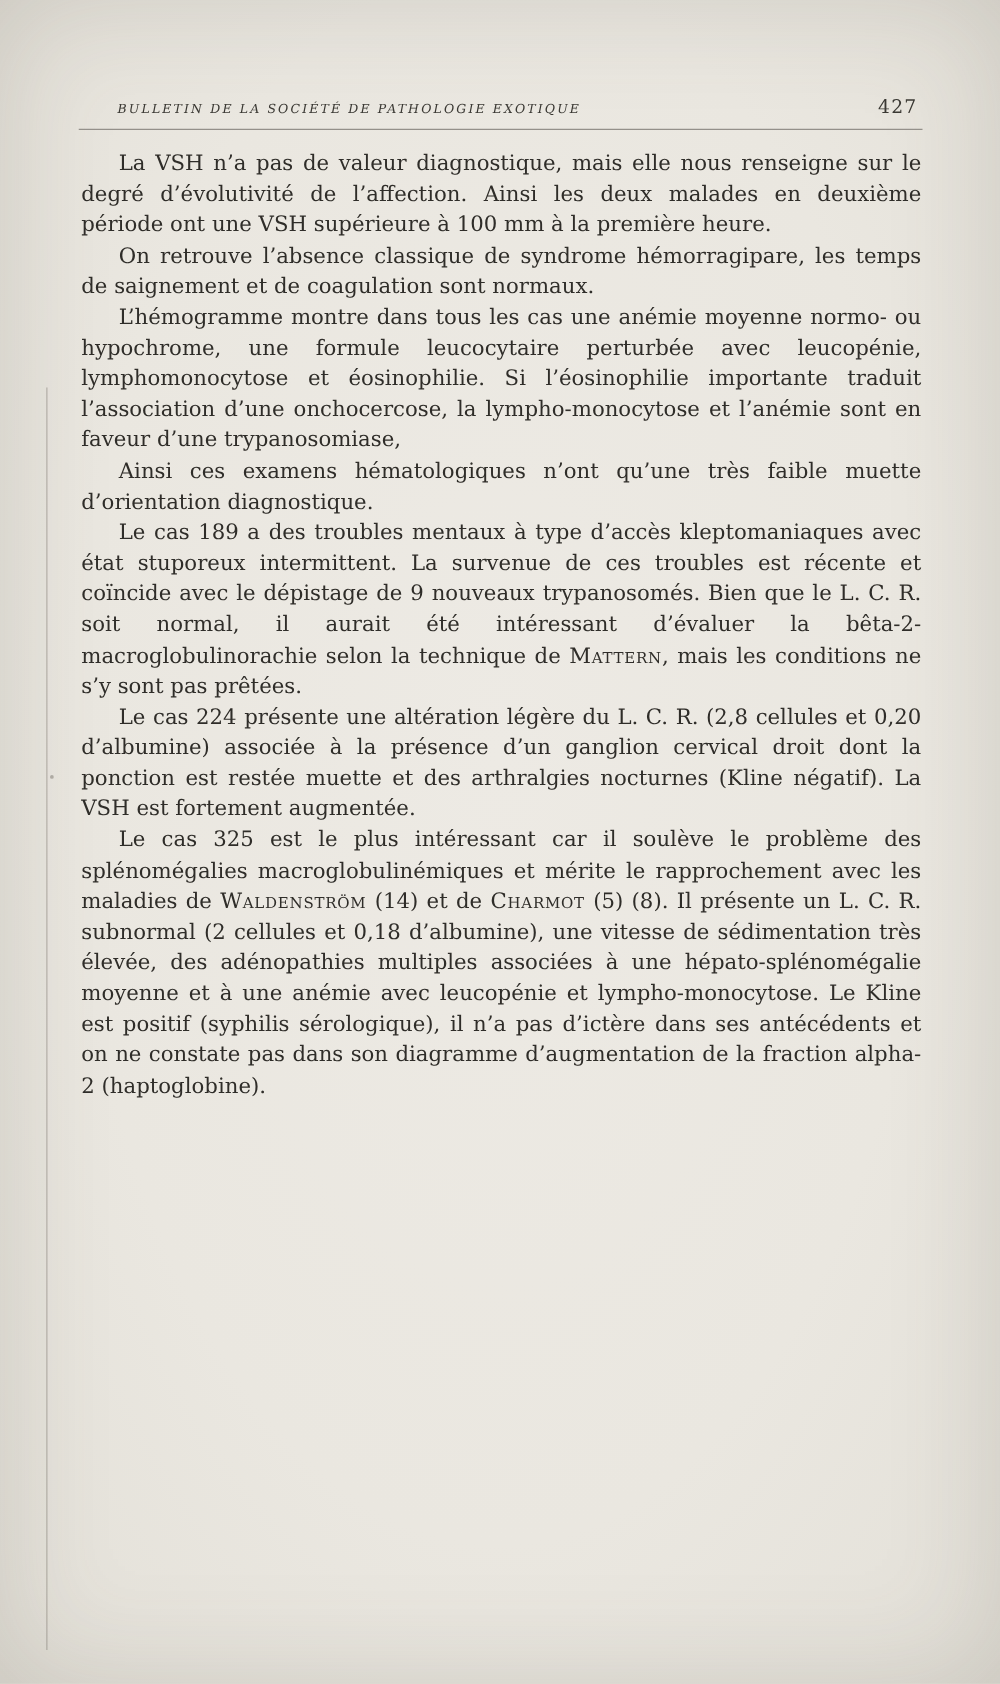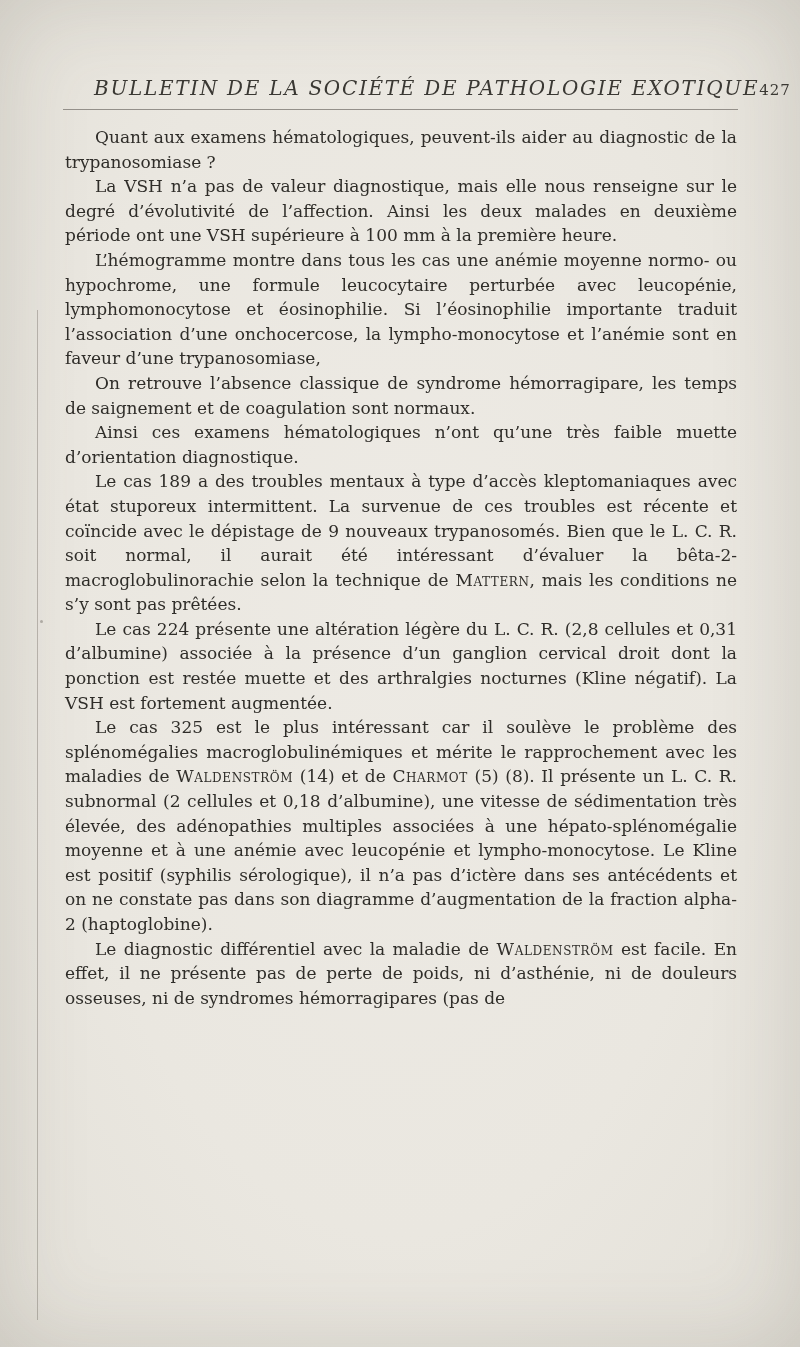--- a/index.html
+++ b/index.html
@@ -41,21 +41,21 @@
   }
 
   .running-head {
     display: flex;
     justify-content: space-between;
     align-items: baseline;
     margin: 76px 66px 0 64px;
   }
   .journal-title {
     font-style: italic;
-    font-size: 20px;
+    font-size: 10px;
     letter-spacing: 1.7px;
     color: #3a3833;
     padding-left: 30px;
     white-space: nowrap;
   }
   .page-number {
     font-size: 15px;
     letter-spacing: 1px;
     color: #3a3833;
   }
@@ -92,24 +92,22 @@
   <div class="scan-speck"></div>
 
   <header class="running-head">
     <span class="journal-title">BULLETIN DE LA SOCIÉTÉ DE PATHOLOGIE EXOTIQUE</span>
     <span class="page-number">427</span>
   </header>
 
   <hr class="head-rule">
 
   <main class="body-text">
-    <p>Quant aux examens hématologiques, peuvent-ils aider au diagnostic de la trypanosomiase ?</p>
     <p>La VSH n’a pas de valeur diagnostique, mais elle nous renseigne sur le degré d’évolutivité de l’affection. Ainsi les deux malades en deuxième période ont une VSH supérieure à 100 mm à la première heure.</p>
+    <p>On retrouve l’absence classique de syndrome hémorragipare, les temps de saignement et de coagulation sont normaux.</p>
     <p>L’hémogramme montre dans tous les cas une anémie moyenne normo- ou hypochrome, une formule leucocytaire perturbée avec leucopénie, lymphomonocytose et éosinophilie. Si l’éosinophilie importante traduit l’association d’une onchocercose, la lympho-monocytose et l’anémie sont en faveur d’une trypanosomiase,</p>
-    <p>On retrouve l’absence classique de syndrome hémorragipare, les temps de saignement et de coagulation sont normaux.</p>
     <p>Ainsi ces examens hématologiques n’ont qu’une très faible muette d’orientation diagnostique.</p>
     <p>Le cas 189 a des troubles mentaux à type d’accès kleptomaniaques avec état stuporeux intermittent. La survenue de ces troubles est récente et coïncide avec le dépistage de 9 nouveaux trypanosomés. Bien que le L. C. R. soit normal, il aurait été intéressant d’évaluer la bêta-2-macroglobulinorachie selon la technique de <span class="sc">Mattern</span>, mais les conditions ne s’y sont pas prêtées.</p>
-    <p>Le cas 224 présente une altération légère du L. C. R. (2,8 cellules et 0,31 d’albumine) associée à la présence d’un ganglion cervical droit dont la ponction est restée muette et des arthralgies nocturnes (Kline négatif). La VSH est fortement augmentée.</p>
+    <p>Le cas 224 présente une altération légère du L. C. R. (2,8 cellules et 0,20 d’albumine) associée à la présence d’un ganglion cervical droit dont la ponction est restée muette et des arthralgies nocturnes (Kline négatif). La VSH est fortement augmentée.</p>
     <p>Le cas 325 est le plus intéressant car il soulève le problème des splénomégalies macroglobulinémiques et mérite le rapprochement avec les maladies de <span class="sc">Waldenström</span> (14) et de <span class="sc">Charmot</span> (5) (8). Il présente un L. C. R. subnormal (2 cellules et 0,18 d’albumine), une vitesse de sédimentation très élevée, des adénopathies multiples associées à une hépato-splénomégalie moyenne et à une anémie avec leucopénie et lympho-monocytose. Le Kline est positif (syphilis sérologique), il n’a pas d’ictère dans ses antécédents et on ne constate pas dans son diagramme d’augmentation de la fraction alpha-2 (haptoglobine).</p>
-    <p>Le diagnostic différentiel avec la maladie de <span class="sc">Waldenström</span> est facile. En effet, il ne présente pas de perte de poids, ni d’asthénie, ni de douleurs osseuses, ni de syndromes hémorragipares (pas de</p>
   </main>
 
 </div>
 
 </body></html>

